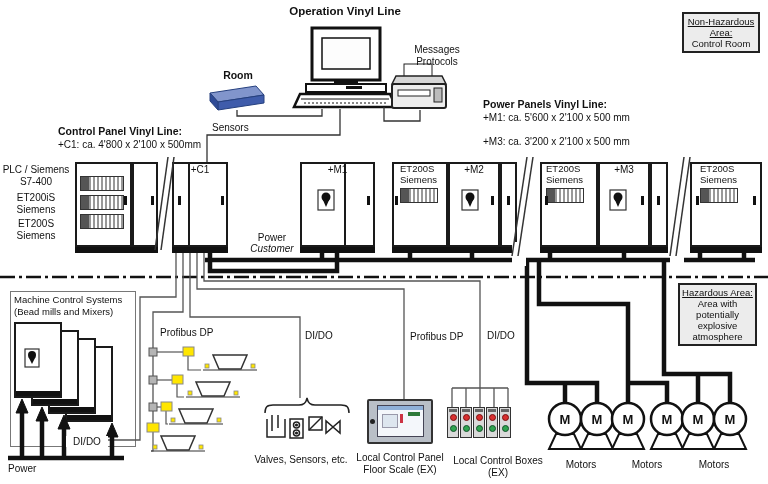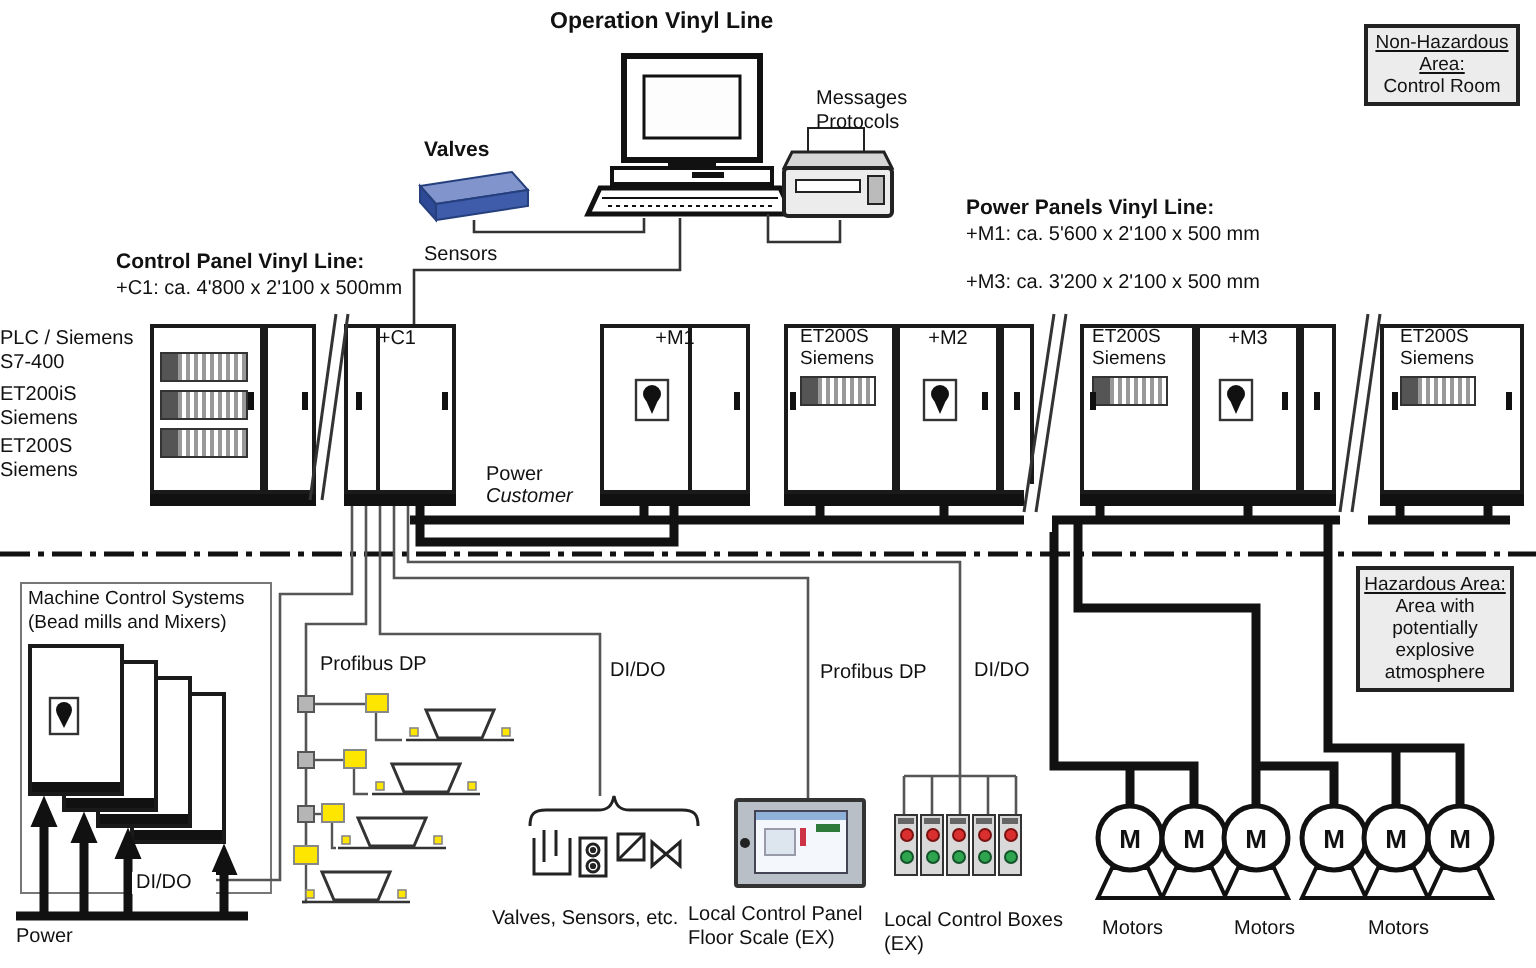--- a/index.html
+++ b/index.html
@@ -9,21 +9,21 @@
   .cab{position:absolute;top:162px;height:85px;background:#fff;border:2px solid #1a1a1a;box-sizing:border-box;z-index:2;}
   .vdiv{position:absolute;top:162px;height:85px;width:2px;background:#1a1a1a;z-index:3;}
   .rack{position:absolute;height:15px;border:1px solid #333;box-sizing:border-box;z-index:3;
         background:linear-gradient(90deg,#555 0 8px,rgba(0,0,0,0) 8px),
                    repeating-linear-gradient(90deg,#999 0 2px,#fff 2px 4px);}
   .hdl{position:absolute;top:196px;width:3px;height:9px;background:#111;z-index:3;}
   .cabname{position:absolute;top:164px;font-size:10px;text-align:center;z-index:6;white-space:nowrap;}
   .etlbl{position:absolute;top:163px;font-size:9.5px;line-height:11px;z-index:6;}
   .lbl{position:absolute;font-size:10px;line-height:11px;z-index:6;white-space:nowrap;}
   .lbl.b{font-weight:700;font-size:10.5px;}
-  .lbl.c{}
+  .lbl.c{text-align:center;}
   .areabox{position:absolute;background:#ececec;border:2px solid #222;font-size:9.5px;line-height:11px;
            text-align:center;padding:2px 1px;z-index:6;box-sizing:border-box;}
   .areabox .t{text-decoration:underline;}
   #machine-box{position:absolute;left:10px;top:291px;width:126px;height:156px;border:1px solid #777;box-sizing:border-box;z-index:1;}
   .mcab{position:absolute;background:#fff;border:2px solid #1a1a1a;box-sizing:border-box;}
   .mbase{position:absolute;left:0;right:0;bottom:0;height:5px;background:#111;}
   .lcbox{position:absolute;top:407px;width:12px;height:31px;background:#d9d9d9;border:1.5px solid #333;box-sizing:border-box;z-index:2;}
   .lcbox .s{position:absolute;left:1px;right:1px;top:1px;height:3px;background:#666;}
   .lcbox .r{position:absolute;left:1.5px;top:6px;width:7px;height:7px;border-radius:50%;background:#d92f2f;border:1px solid #7a1212;box-sizing:border-box;}
   .lcbox .g{position:absolute;left:1.5px;top:17px;width:7px;height:7px;border-radius:50%;background:#2ea44f;border:1px solid #14522a;box-sizing:border-box;}
@@ -325,21 +325,21 @@
       <polygon points="651,449 683,449 676,434 658,434" stroke-width="2"></polygon>
         <circle cx="667" cy="419" r="16" stroke-width="2.5"></circle>
       <polygon points="682,449 714,449 707,434 689,434" stroke-width="2"></polygon>
         <circle cx="698" cy="419" r="16" stroke-width="2.5"></circle>
       <polygon points="714,449 746,449 739,434 721,434" stroke-width="2"></polygon>
         <circle cx="730" cy="419" r="16" stroke-width="2.5"></circle>
     </g>
   </svg>
 
   <div class="lbl b c" style="left:275px;top:6px;width:140px;font-size:11.5px;">Operation Vinyl Line</div>
-  <div class="lbl b c" style="left:212px;top:70px;width:52px;">Valves</div>
+  <div class="lbl b c" style="left:212px;top:70px;width:52px;">Room</div>
   <div class="lbl c" style="left:408px;top:44px;width:58px;">Messages</div>
   <div class="lbl c" style="left:408px;top:56px;width:58px;">Protocols</div>
   <div class="lbl" style="left:212px;top:122px;">Sensors</div>
 
   <div class="areabox" style="left:682px;top:12px;width:78px;">
     <span class="t">Non-Hazardous Area:</span><br>
     <span>Control Room</span>
   </div>
   <div class="areabox" style="left:678px;top:283px;width:79px;">
     <span class="t">Hazardous Area:</span><br>
@@ -352,21 +352,21 @@
   <div class="lbl" style="left:483px;top:112px;">+M1: ca. 5'600 x 2'100 x 500 mm</div>
   <div class="lbl" style="left:483px;top:136px;text-align:center;">+M3: ca. 3'200 x 2'100 x 500 mm</div>
 
   <div class="lbl c" style="left:0;top:164px;width:72px;">PLC / Siemens</div>
   <div class="lbl c" style="left:0;top:176px;width:72px;">S7-400</div>
   <div class="lbl c" style="left:0;top:192px;width:72px;">ET200iS</div>
   <div class="lbl c" style="left:0;top:204px;width:72px;">Siemens</div>
   <div class="lbl c" style="left:0;top:218px;width:72px;">ET200S</div>
   <div class="lbl c" style="left:0;top:230px;width:72px;">Siemens</div>
 
-  <div class="cabname" style="left:168px;width:40px;text-align:right;">+C1</div>
+  <div class="cabname" style="left:180px;width:40px;">+C1</div>
   <div class="cabname" style="left:310px;width:55px;">+M1</div>
   <div class="cabname" style="left:452px;width:44px;">+M2</div>
   <div class="cabname" style="left:602px;width:44px;">+M3</div>
   <div class="etlbl" style="left:400px;width:44px;">
     <div>ET200S</div>
       <div>Siemens</div>
   </div>
   <div class="etlbl" style="left:546px;width:44px;">
     <div>ET200S</div>
       <div>Siemens</div>

